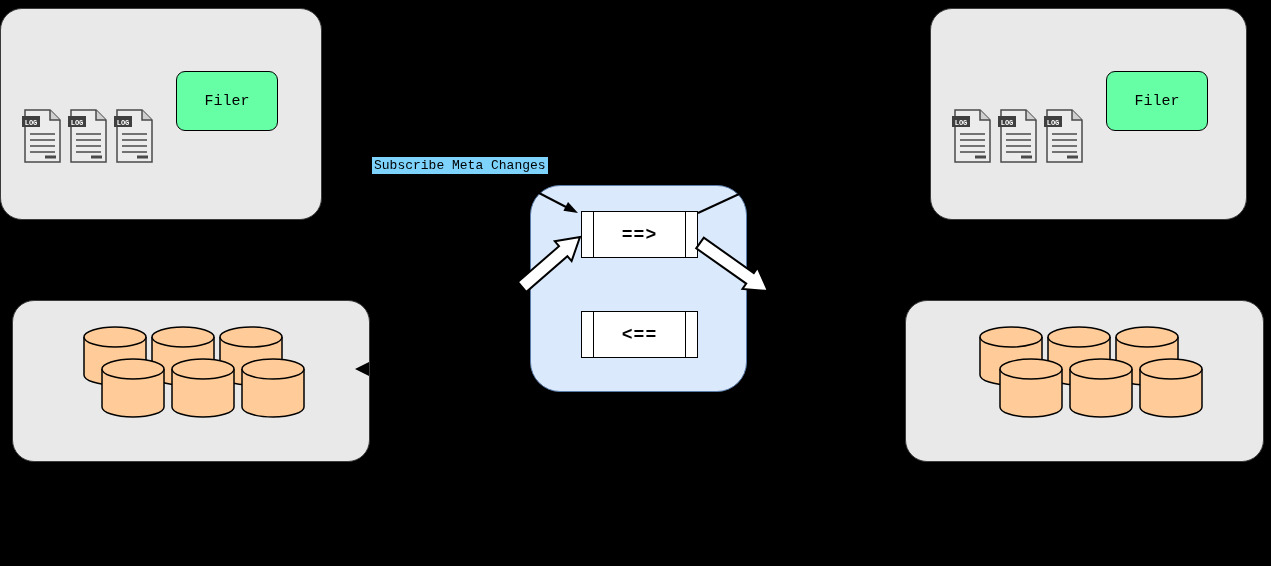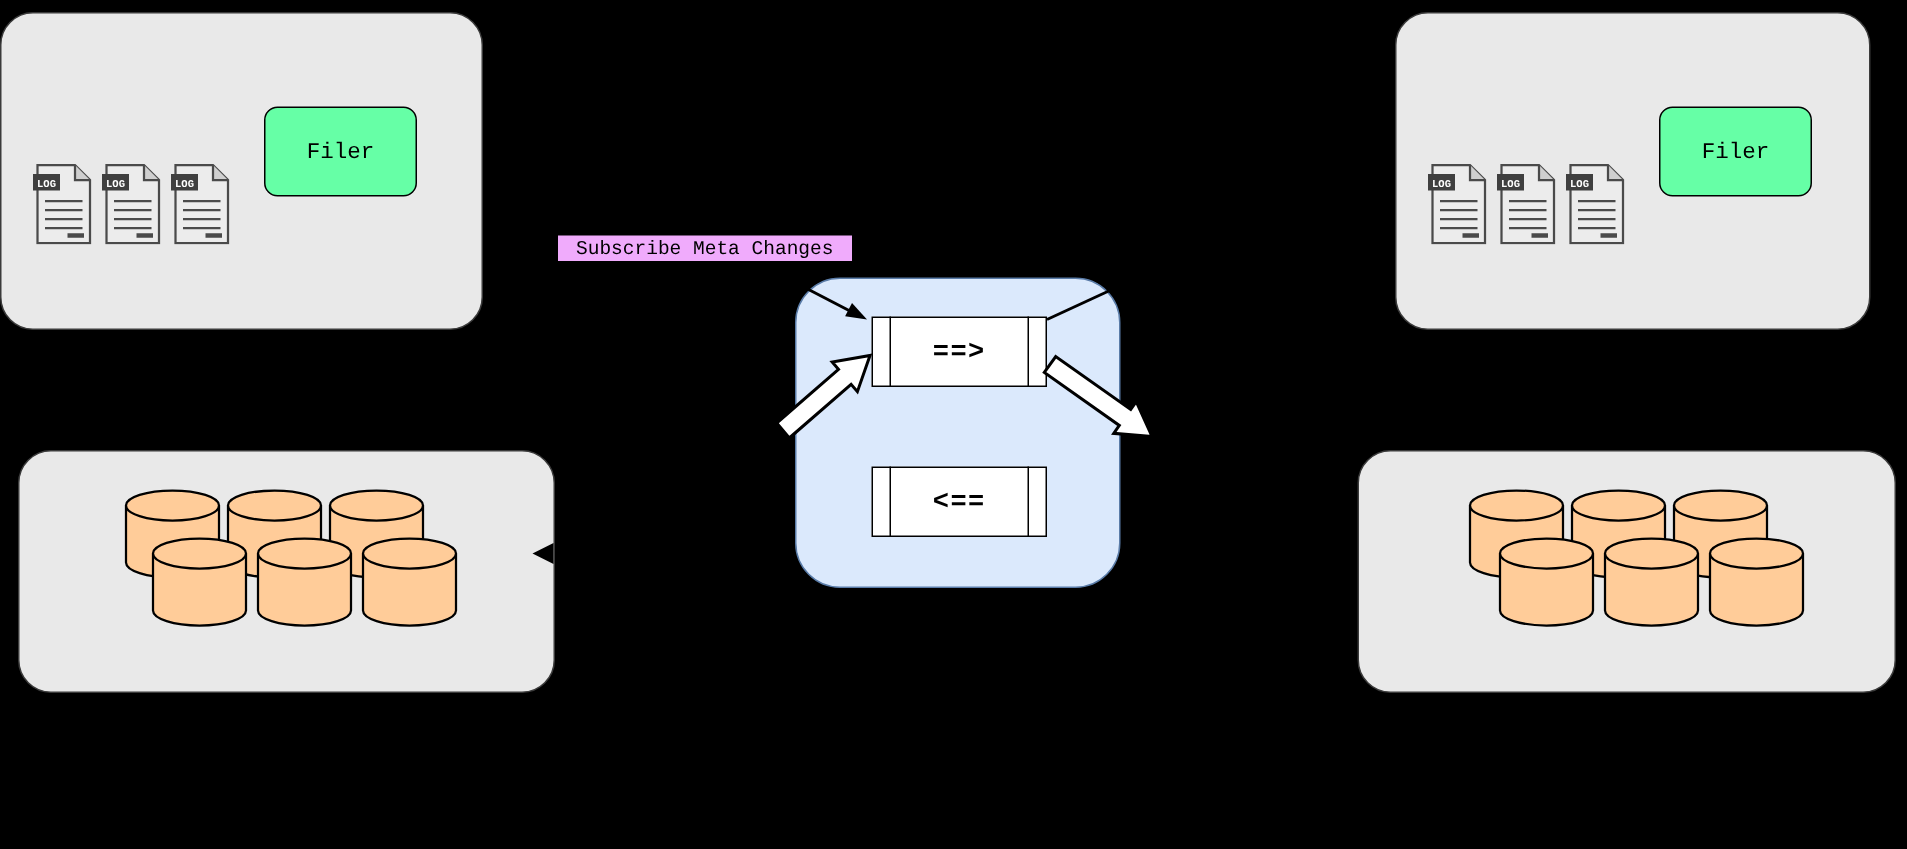--- a/index.html
+++ b/index.html
@@ -82,24 +82,24 @@
     width: 0;
     border-left: 1.5px solid #000;
   }
   .queue::before { left: 11px; }
   .queue::after  { right: 11px; }
 
   .subscribe {
     position: absolute;
     left: 372px;
     top: 157px;
-    background: #f0abfc;
+    background: #7dd3fc;
     font-size: 13px;
     line-height: 17px;
-    padding: 0 12px;
+    padding: 0 2px;
     white-space: nowrap;
   }
   .cyl-svg {
     position: absolute;
     left: 0;
     top: 0;
   }
   .overlay {
     position: absolute;
     left: 0;

